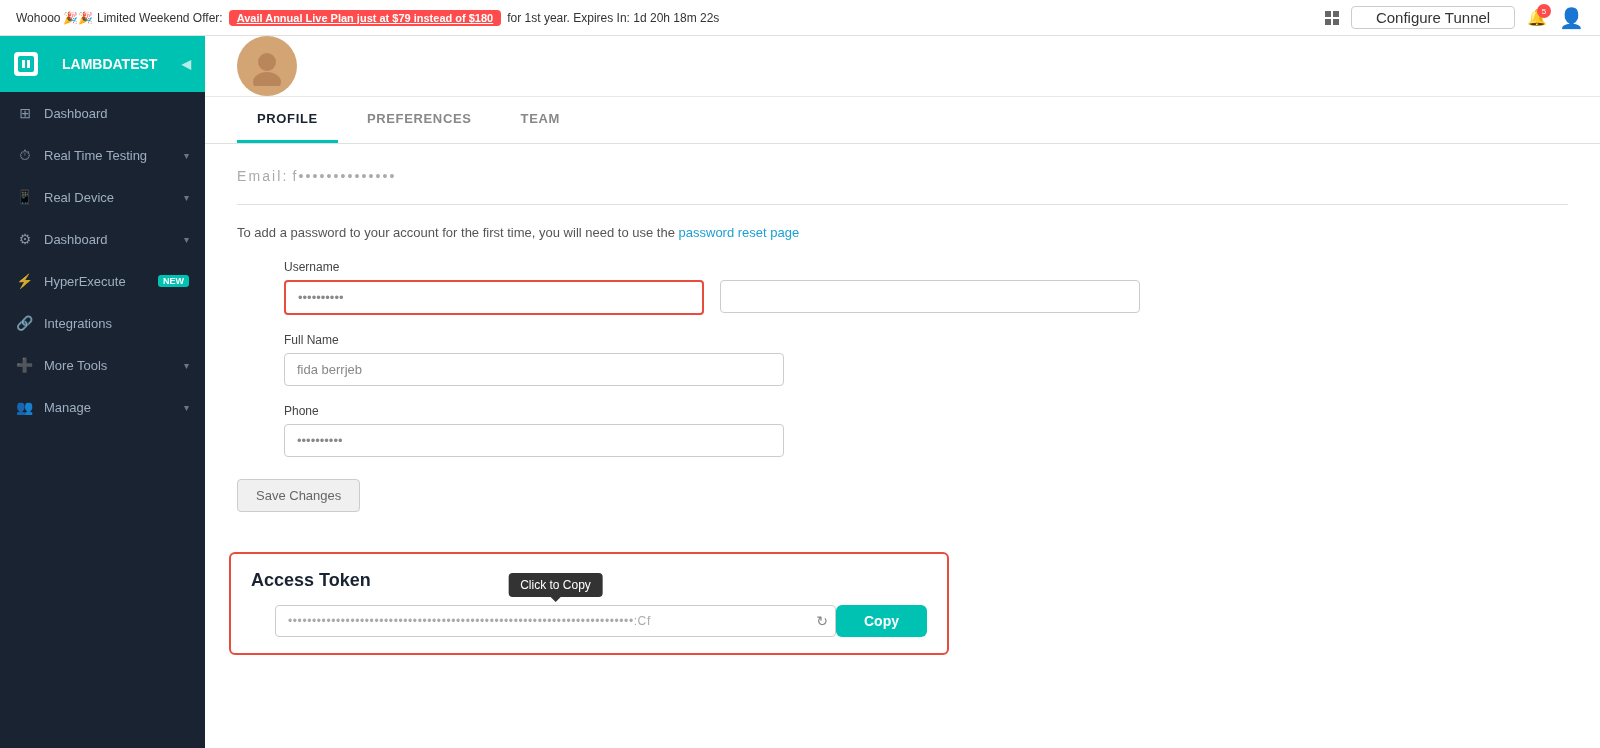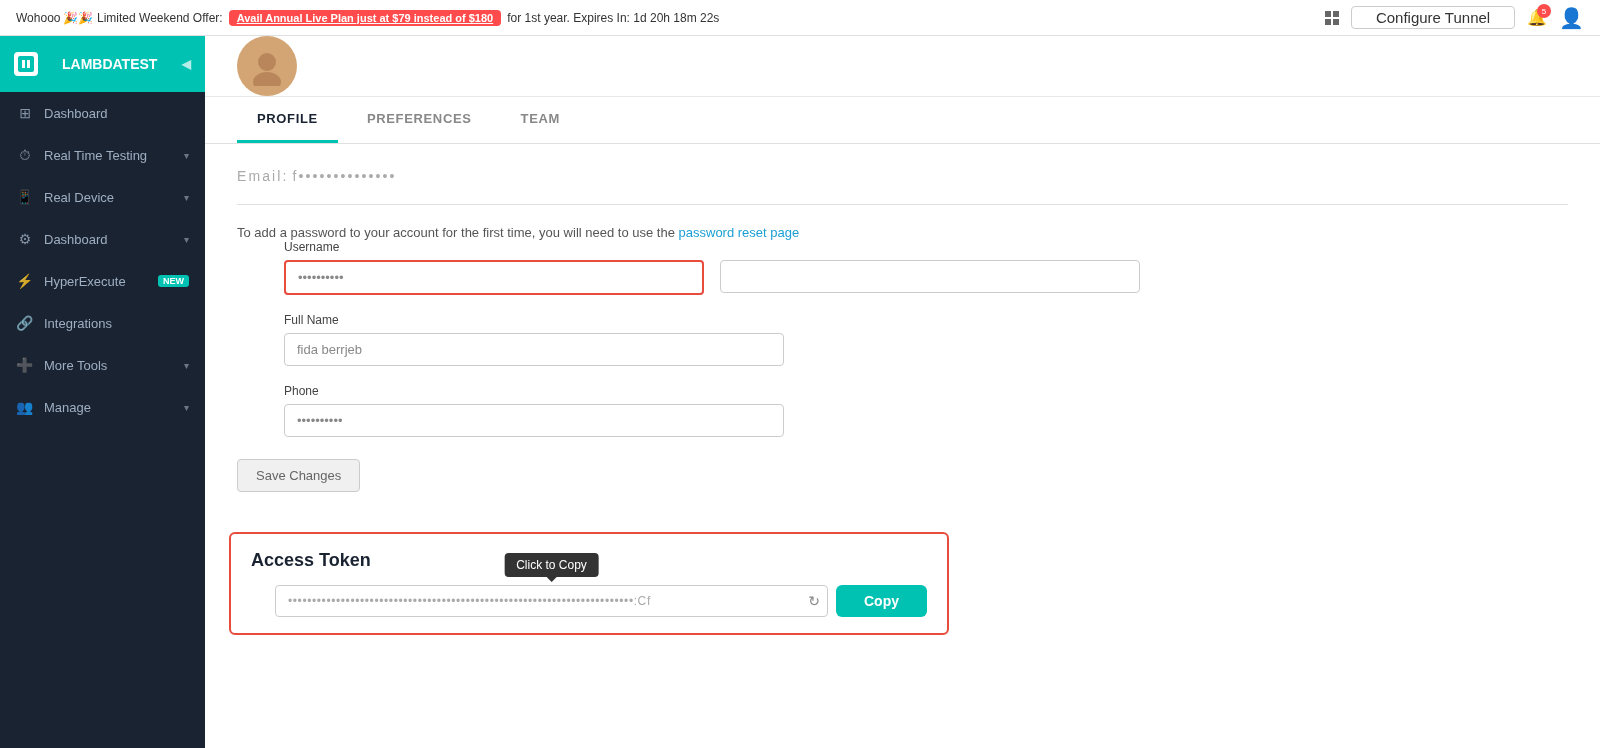--- a/index.html
+++ b/index.html
@@ -184,21 +184,21 @@
     }
     .profile-tab.active {
       color: #1a2332;
       border-bottom: 3px solid #00c2b3;
     }
 
     
     .profile-form { padding: 24px 32px; }
     .email-line { font-size: 14px; color: #555; margin-bottom: 20px; padding-bottom: 20px; border-bottom: 1px solid #e0e0e0; }
     .email-line span { color: #aaa; letter-spacing: 0.15em; }
-    .password-notice { font-size: 13px; color: #555; }
+    .password-notice { font-size: 13px; color: #555; margin-bottom: 20px; }
     .password-notice a { color: #1b9fd4; text-decoration: none; }
     .form-row { display: flex; gap: 16px; margin-bottom: 18px; align-items: flex-start; margin-left: 47px; }
     .form-group { display: flex; flex-direction: column; gap: 6px; }
     .form-group.half { flex: 0 0 calc(50% - 8px); max-width: 420px; }
     .form-group.full { flex: 1; max-width: 500px; }
     .form-label { font-size: 12px; color: #444; font-weight: 500; }
     .form-input {
       border: 1px solid #ccc;
       border-radius: 4px;
       padding: 8px 12px;
@@ -229,21 +229,21 @@
     
     .access-token-section {
       margin: 16px 24px;
       border: 2px solid #e74c3c;
       border-radius: 6px;
       padding: 16px 20px;
       max-width: 720px;
       position: relative;
     }
     .access-token-title { font-size: 18px; font-weight: 600; color: #1a2332; margin-bottom: 14px; }
-    .token-row { display: flex; align-items: flex-end; gap: 8px; padding-left: 24px; }
+    .token-row { display: flex; align-items: flex-end; gap: 0; padding-left: 24px; }
     .token-input-wrapper { position: relative; flex: 1; }
     .token-input {
       border: 1px solid #ccc;
       border-radius: 4px;
       padding: 8px 40px 8px 12px;
       font-size: 12px;
       color: #aaa;
       width: 100%;
       letter-spacing: 0.05em;
     }

